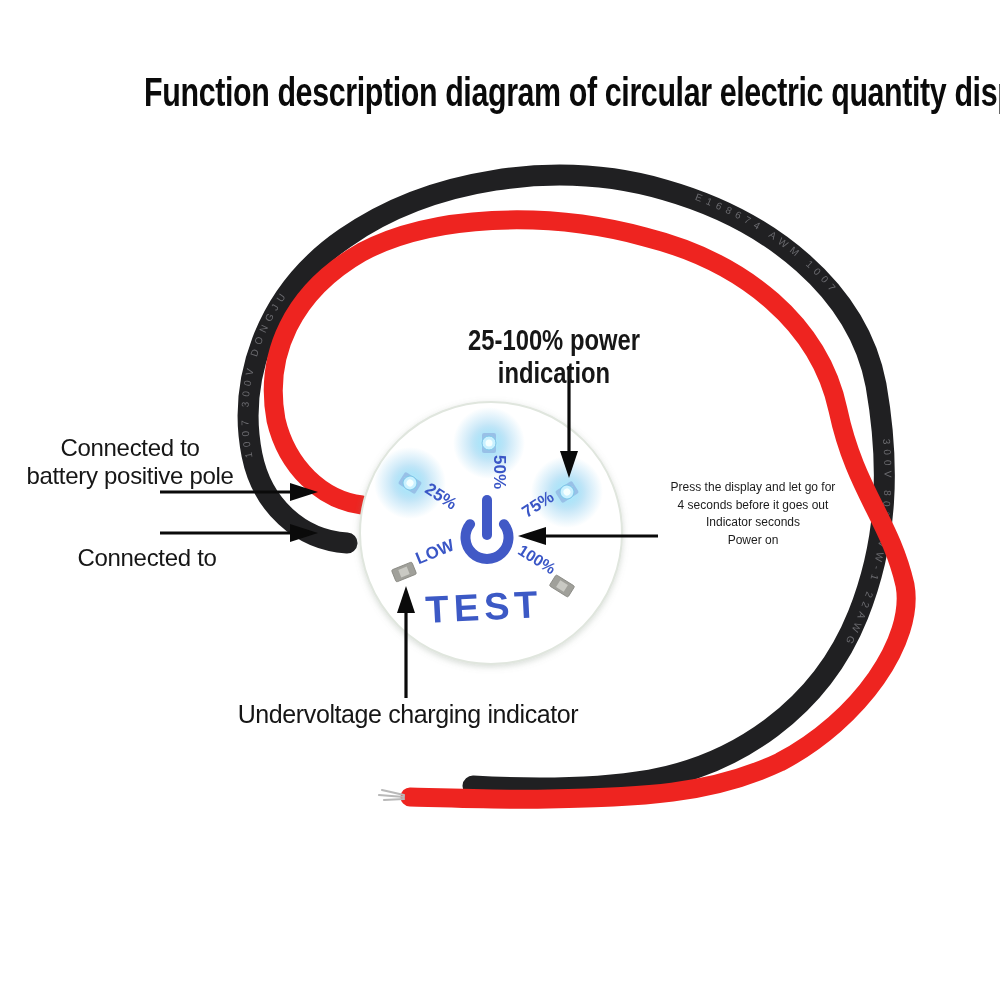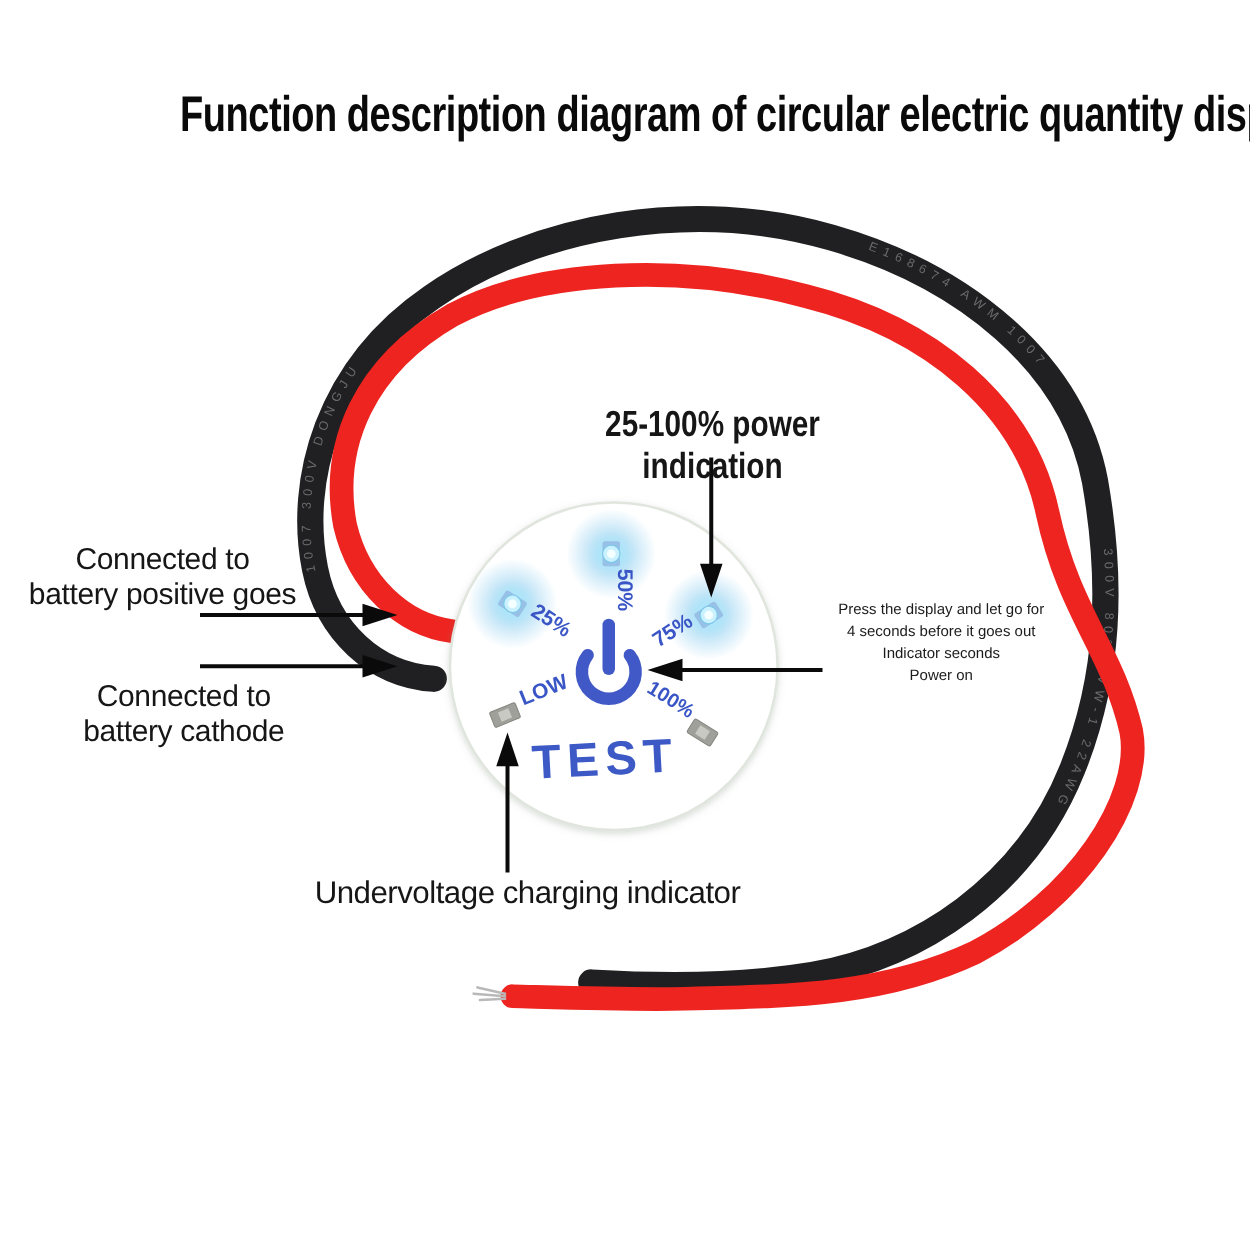--- a/index.html
+++ b/index.html
@@ -4,26 +4,26 @@
 <style>
   html,body{margin:0;padding:0;background:#fff;}
   .stage{position:relative;width:1000px;height:1000px;background:#fff;overflow:hidden;
          font-family:"Liberation Sans",sans-serif;color:#0d0d0d;}
   .layer{position:absolute;left:0;top:0;}
   .title{position:absolute;left:0;top:70px;width:1000px;text-align:center;
          font-weight:bold;font-size:40px;color:#0a0a0a;white-space:nowrap;}
   .title .squeeze{display:inline-block;transform:scaleX(0.76);transform-origin:50% 50%;letter-spacing:-0.5px;}
   .ann{position:absolute;text-align:center;color:#161616;}
   .ann div{white-space:nowrap;}
-  #ann-power{left:408px;top:324px;width:324px;font-weight:bold;font-size:29px;}
+  #ann-power{left:392px;top:324px;width:324px;font-weight:bold;font-size:29px;}
   #ann-power .squeeze{display:inline-block;transform:scaleX(0.82);transform-origin:50% 50%;}
   #ann-pos{left:10px;top:434px;width:240px;font-size:24px;line-height:28px;letter-spacing:-0.3px;}
   #ann-neg{left:28px;top:544px;width:238px;font-size:24px;line-height:28px;letter-spacing:-0.3px;}
   #ann-press{left:646px;top:479px;width:214px;font-size:12px;line-height:17.5px;color:#1c1c1c;}
-  #ann-under{left:230px;top:700px;width:384px;font-size:25px;letter-spacing:-0.4px;}
+  #ann-under{left:216px;top:700px;width:384px;font-size:25px;letter-spacing:-0.4px;}
 </style>
 </head>
 <body>
 
 <div class="stage">
 
   <svg class="layer" width="1000" height="1000" viewBox="0 0 1000 1000">
     <defs>
       <radialGradient id="glow">
         <stop offset="0%" stop-color="#dffaff" stop-opacity="0.95"></stop>
@@ -154,26 +154,25 @@
   <div class="title">
     <span class="squeeze">Function description diagram of circular electric quantity display</span>
   </div>
 
   <div class="ann" id="ann-power">
     <span class="squeeze">25-100% power indication</span>
   </div>
 
   <div class="ann" id="ann-pos">
     <div>Connected to</div>
-    <div>battery positive goes</div>
+    <div>battery positive pole</div>
   </div>
 
   <div class="ann" id="ann-neg">
     <div>Connected to</div>
-    <div>battery cathode</div>
   </div>
 
   <div class="ann" id="ann-press">
     <div>Press the display and let go for</div>
     <div>4 seconds before it goes out</div>
     <div>Indicator seconds</div>
     <div>Power on</div>
   </div>
 
   <div class="ann" id="ann-under">

